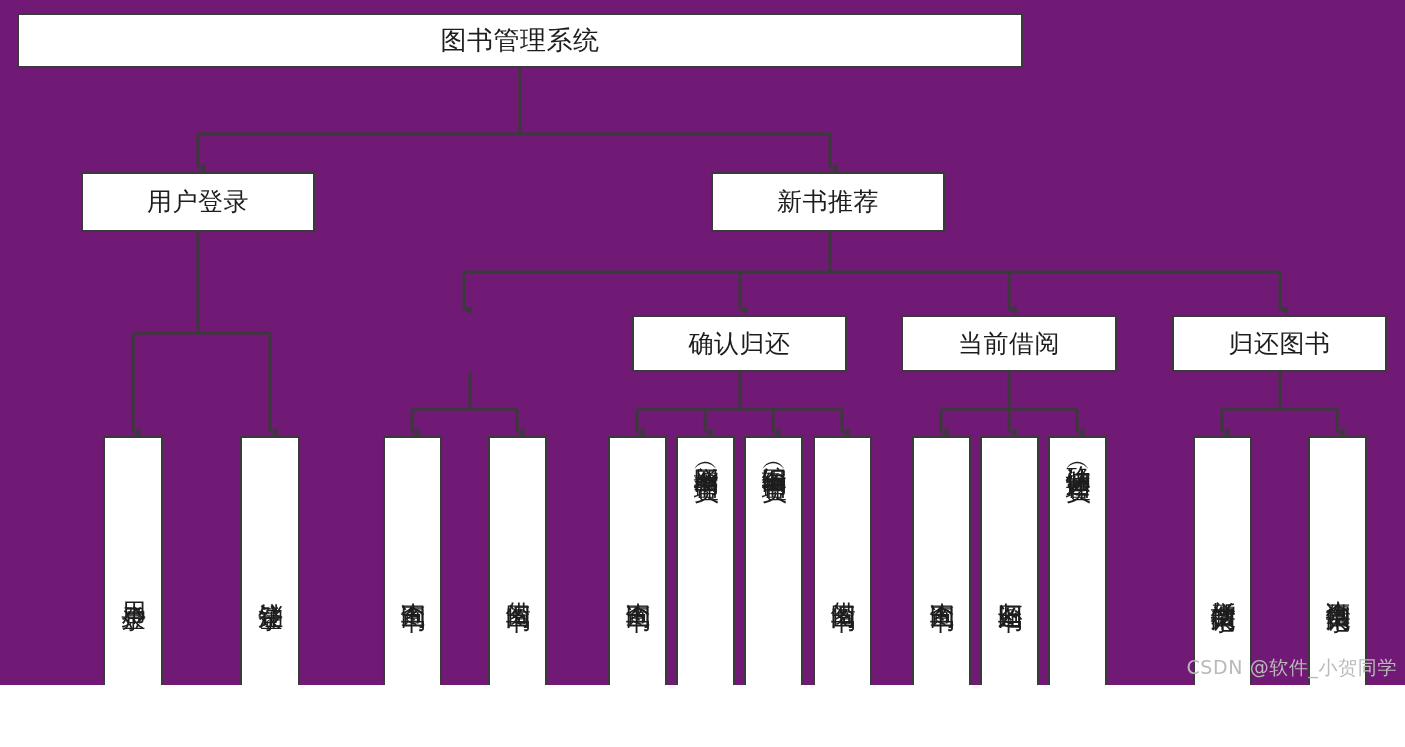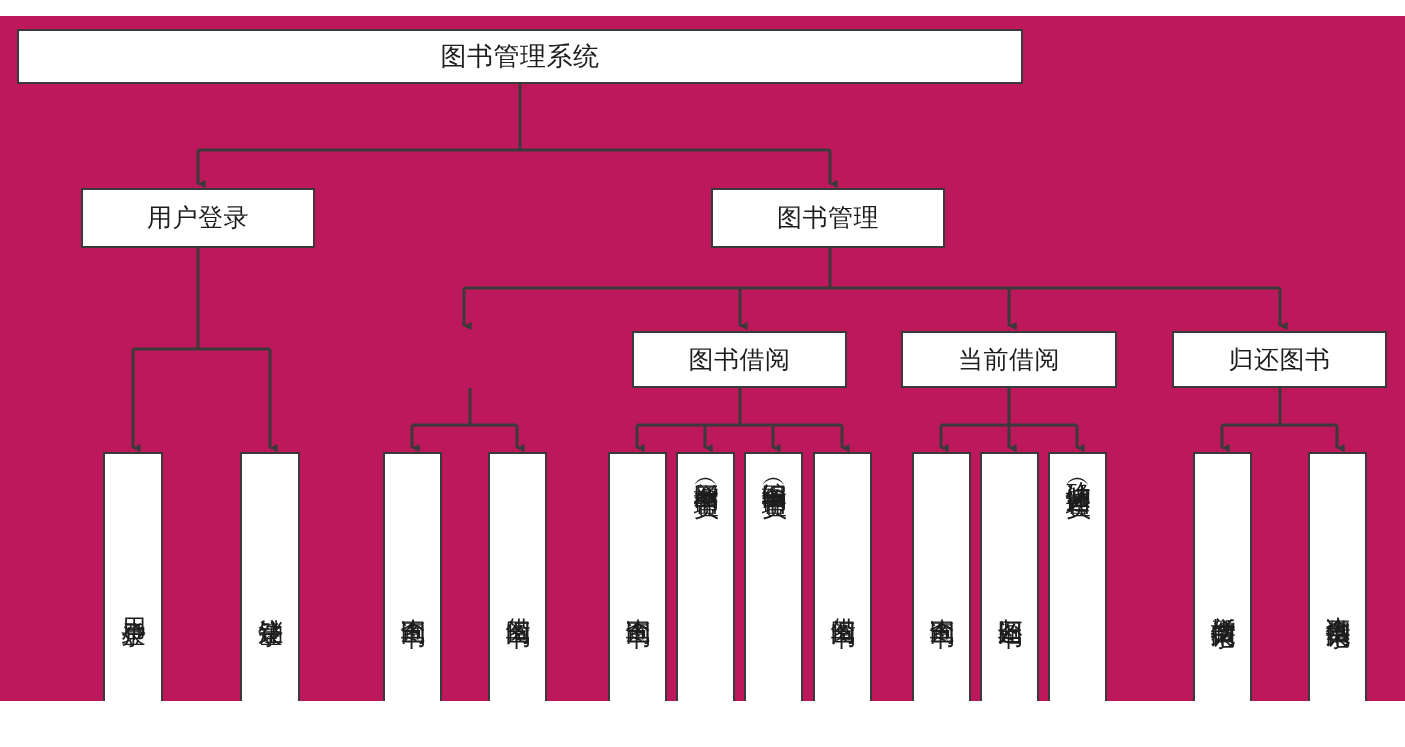--- a/index.html
+++ b/index.html
@@ -8,23 +8,22 @@
     padding: 0;
     background: #ffffff;
   }
   body {
     font-family: "DejaVu Sans", "Liberation Sans", sans-serif;
   }
   #diagram-root {
     position: relative;
     width: 1405px;
     height: 685px;
-    background: #be185d;
+    background: #701a75;
     overflow: hidden;
-    margin-top: 16px;
   }
   #edge-layer {
     position: absolute;
     left: 0;
     top: 0;
     width: 1405px;
     height: 747px;
     pointer-events: none;
   }
   .node {
@@ -137,25 +136,25 @@
   </svg>
 
   <div class="node horizontal root" style="left:17px; top:13px; width:1006px; height:55px;">
     <span class="node-label">图书管理系统</span>
   </div>
 
   <div class="node horizontal" style="left:81px; top:172px; width:234px; height:60px;">
     <span class="node-label">用户登录</span>
   </div>
   <div class="node horizontal" style="left:711px; top:172px; width:234px; height:60px;">
-    <span class="node-label">图书管理</span>
+    <span class="node-label">新书推荐</span>
   </div>
 
   <div class="node horizontal" style="left:632px; top:315px; width:215px; height:57px;">
-    <span class="node-label">图书借阅</span>
+    <span class="node-label">确认归还</span>
   </div>
   <div class="node horizontal" style="left:901px; top:315px; width:216px; height:57px;">
     <span class="node-label">当前借阅</span>
   </div>
   <div class="node horizontal" style="left:1172px; top:315px; width:215px; height:57px;">
     <span class="node-label">归还图书</span>
   </div>
 
   <div class="node vertical center-v" style="left:103px; top:436px; width:60px; height:299px;">
     <span class="node-label">用户登录</span>
@@ -194,14 +193,15 @@
     <span class="node-label">确认归还（管理员）</span>
   </div>
 
   <div class="node vertical center-v" style="left:1193px; top:436px; width:59px; height:299px;">
     <span class="node-label">新增借阅记录</span>
   </div>
   <div class="node vertical center-v" style="left:1308px; top:436px; width:59px; height:299px;">
     <span class="node-label">查询借阅记录</span>
   </div>
 
+  <div id="watermark">CSDN @软件_小贺同学</div>
 
 </div>
 
 </body></html>

